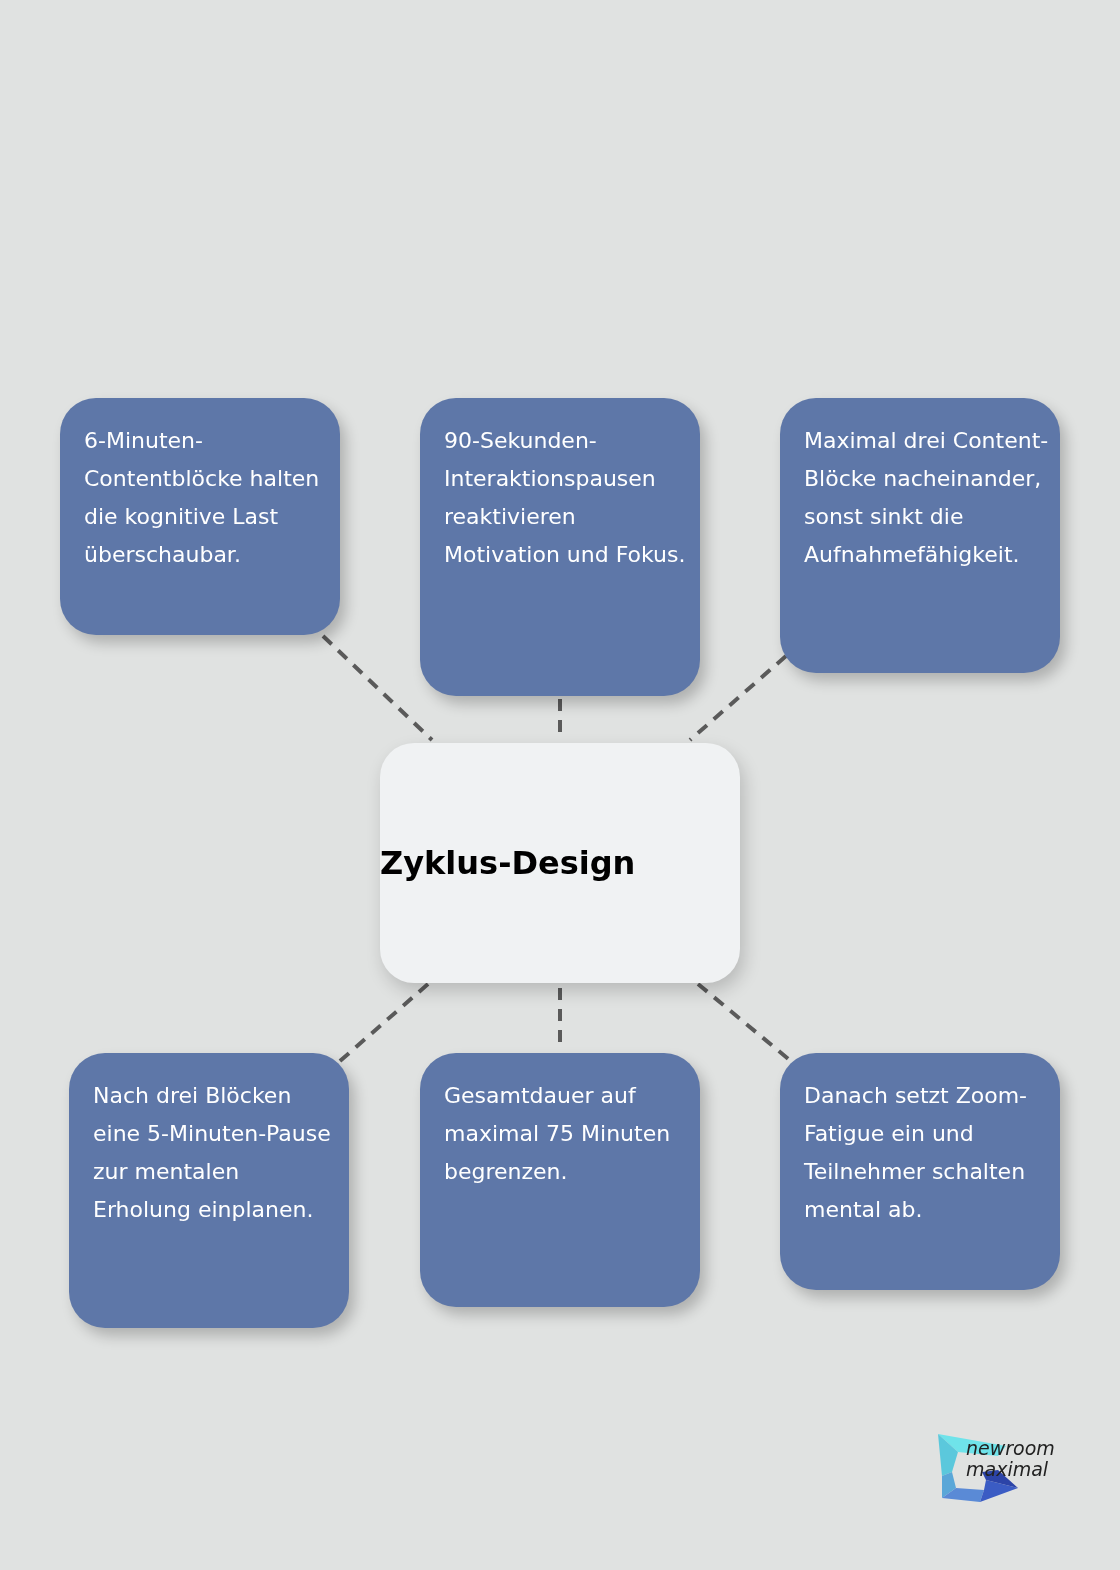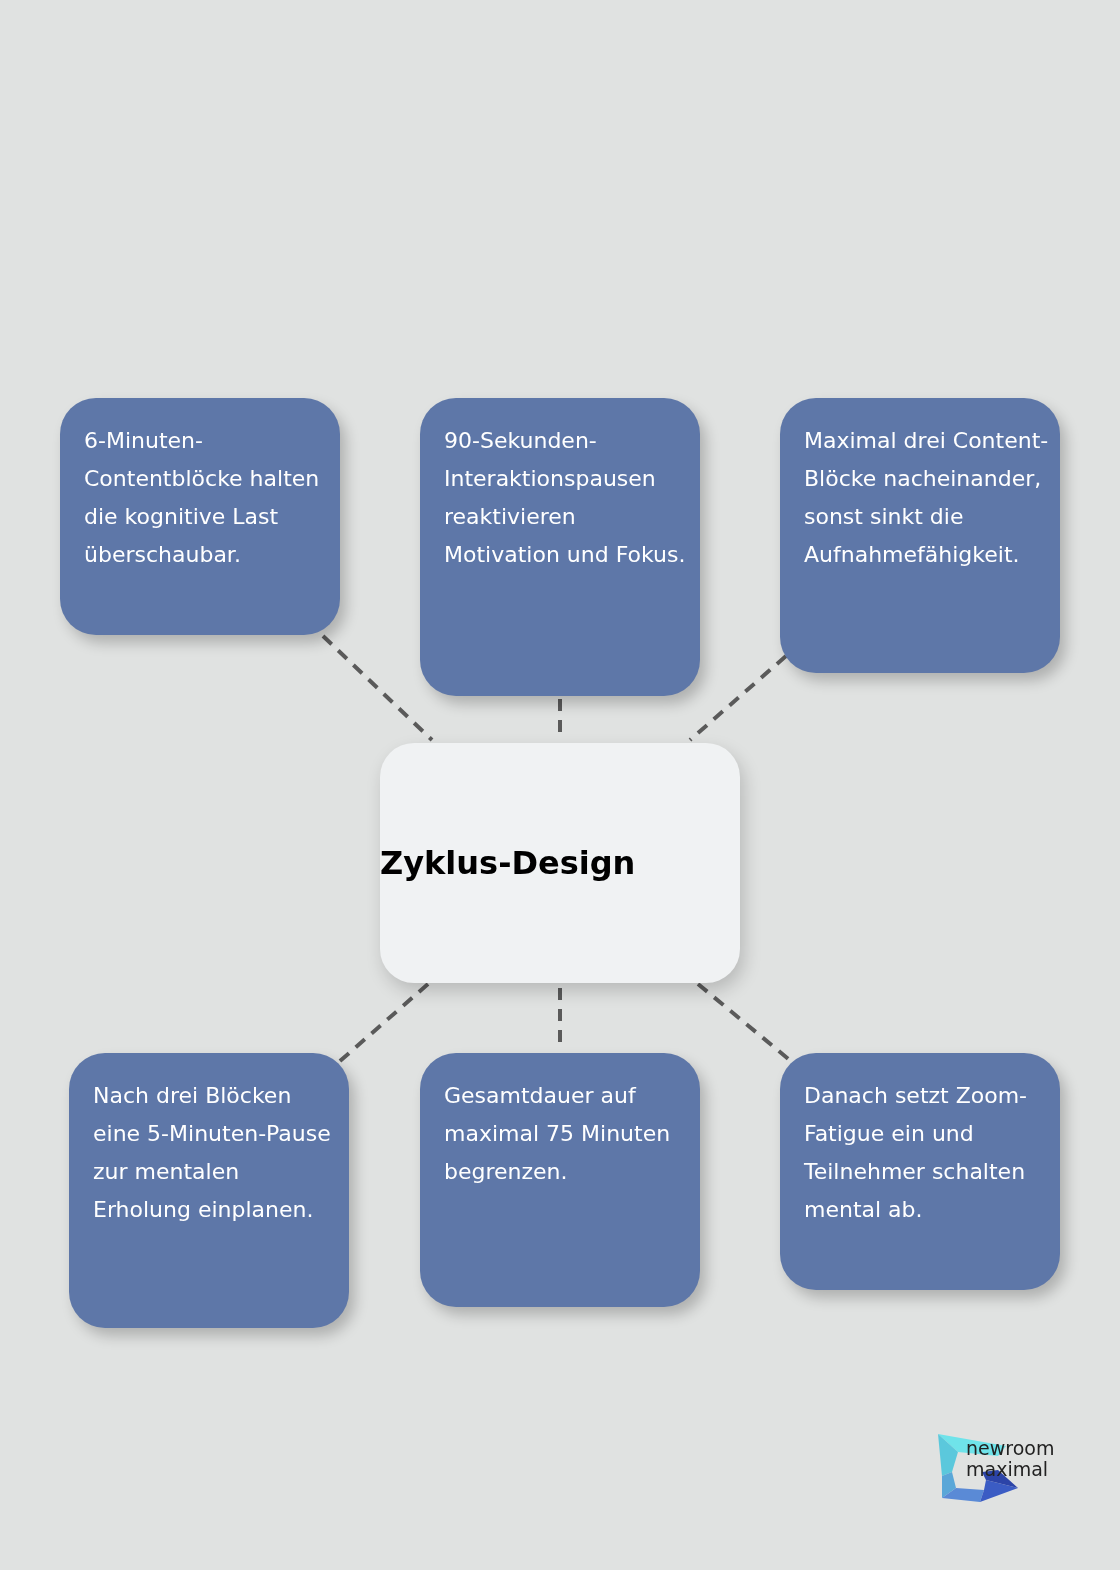--- a/index.html
+++ b/index.html
@@ -24,21 +24,21 @@
   .center {
     position: absolute; left: 380px; top: 743px; width: 360px; height: 240px;
     background: #f0f2f3; border-radius: 34px;
     display: flex; align-items: center; justify-content: flex-start;
     font-weight: bold; font-size: 32px; color: #000;
     box-shadow: 4px 8px 18px rgba(0,0,0,0.18);
   }
   .logo { position: absolute; left: 886px; top: 1432px; width: 180px; height: 72px; }
   .logo-text {
     position: absolute; left: 966px; top: 1438px;
-    font-size: 19px; line-height: 21px; color: #222;
+    font-size: 19px; line-height: 21px; color: #222; font-style: italic;
   }
 </style>
 </head>
 <body>
 
 <div class="title">
 </div>
 
 <svg class="connectors" viewBox="0 0 1120 1570">
   <g stroke="#5a5a5a" stroke-width="4" stroke-dasharray="12 9" fill="none">

